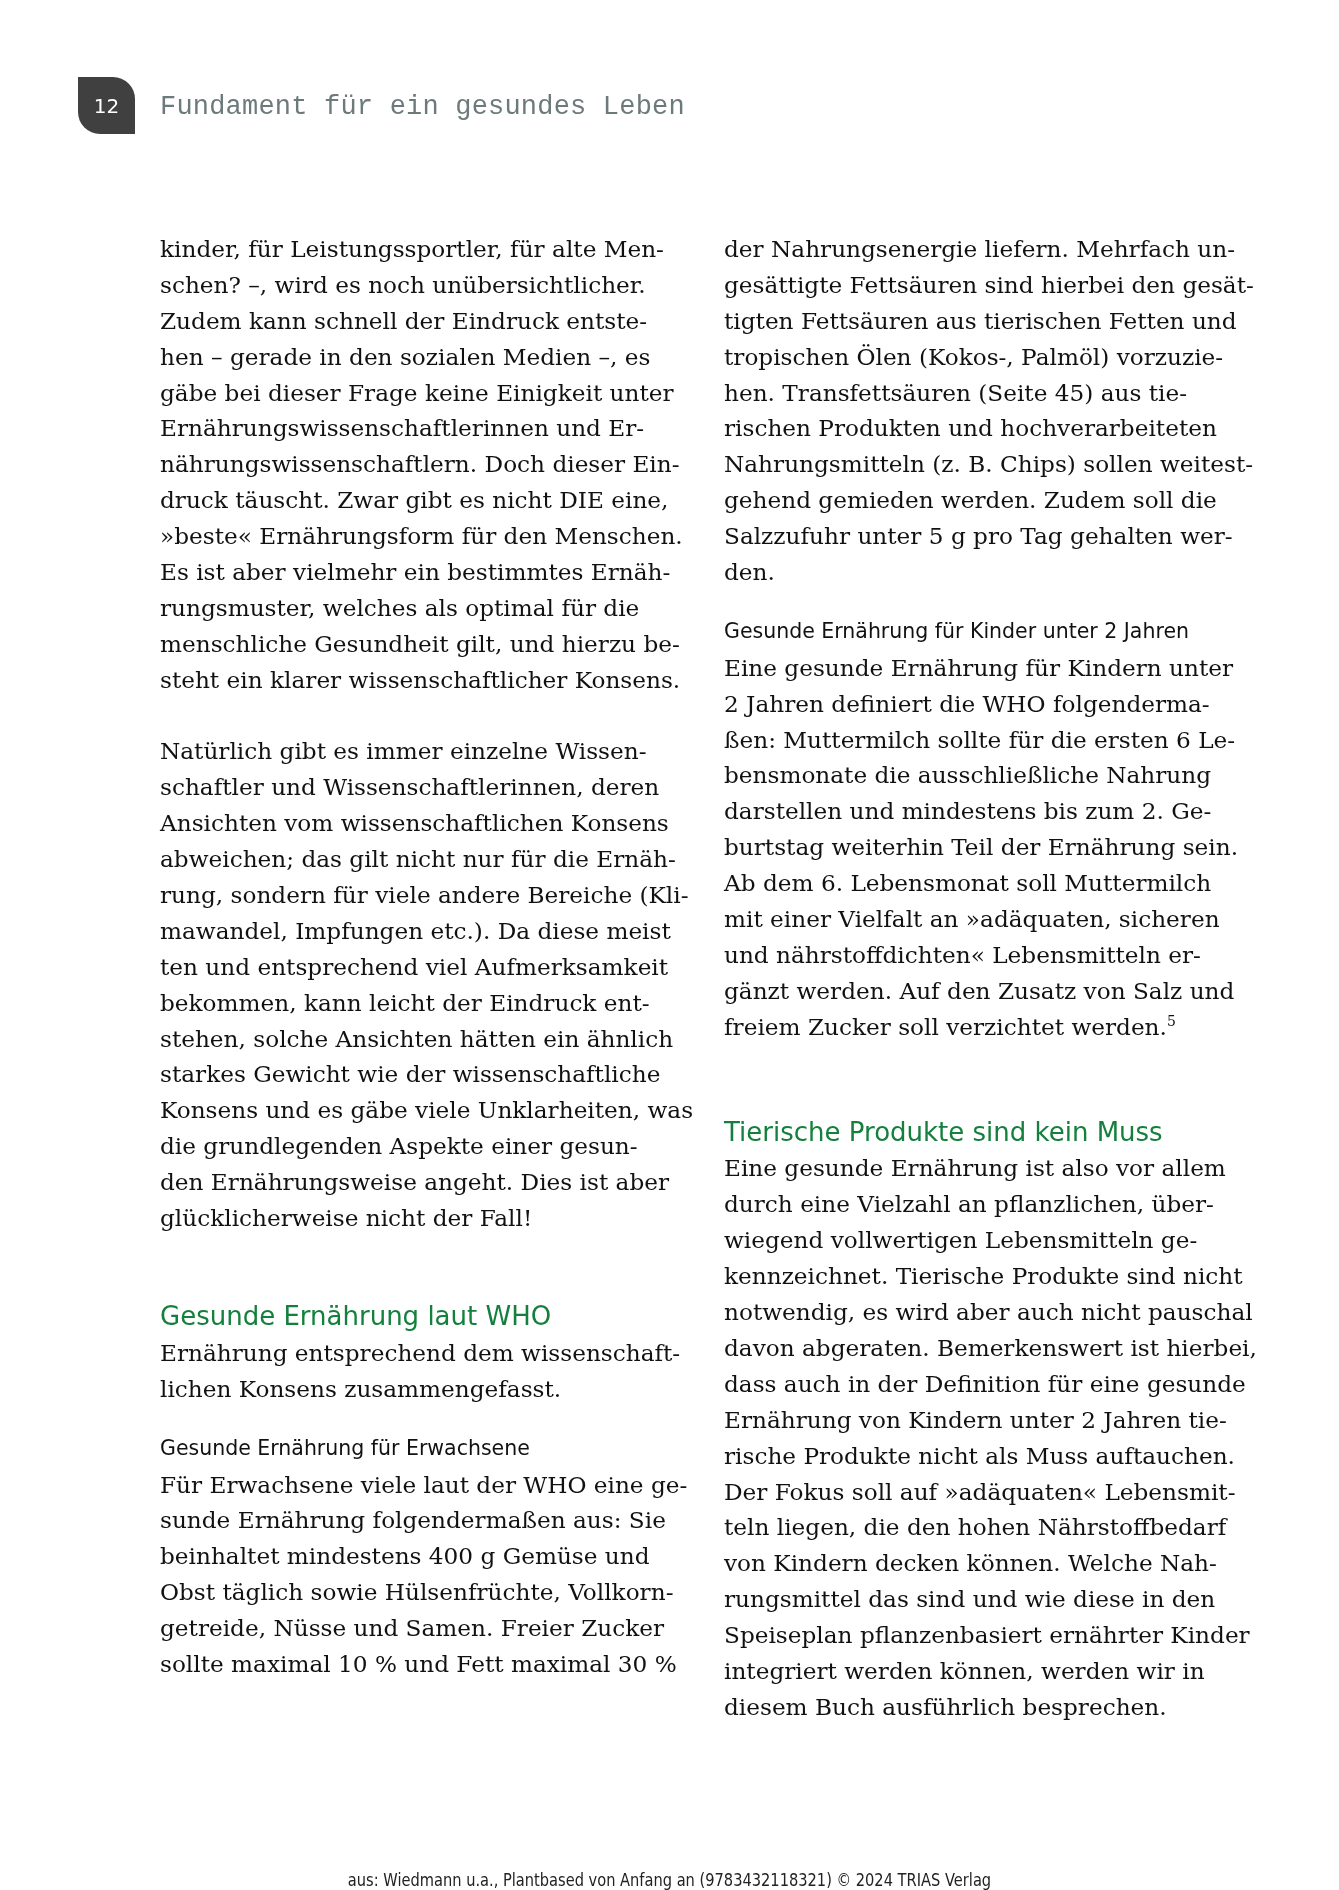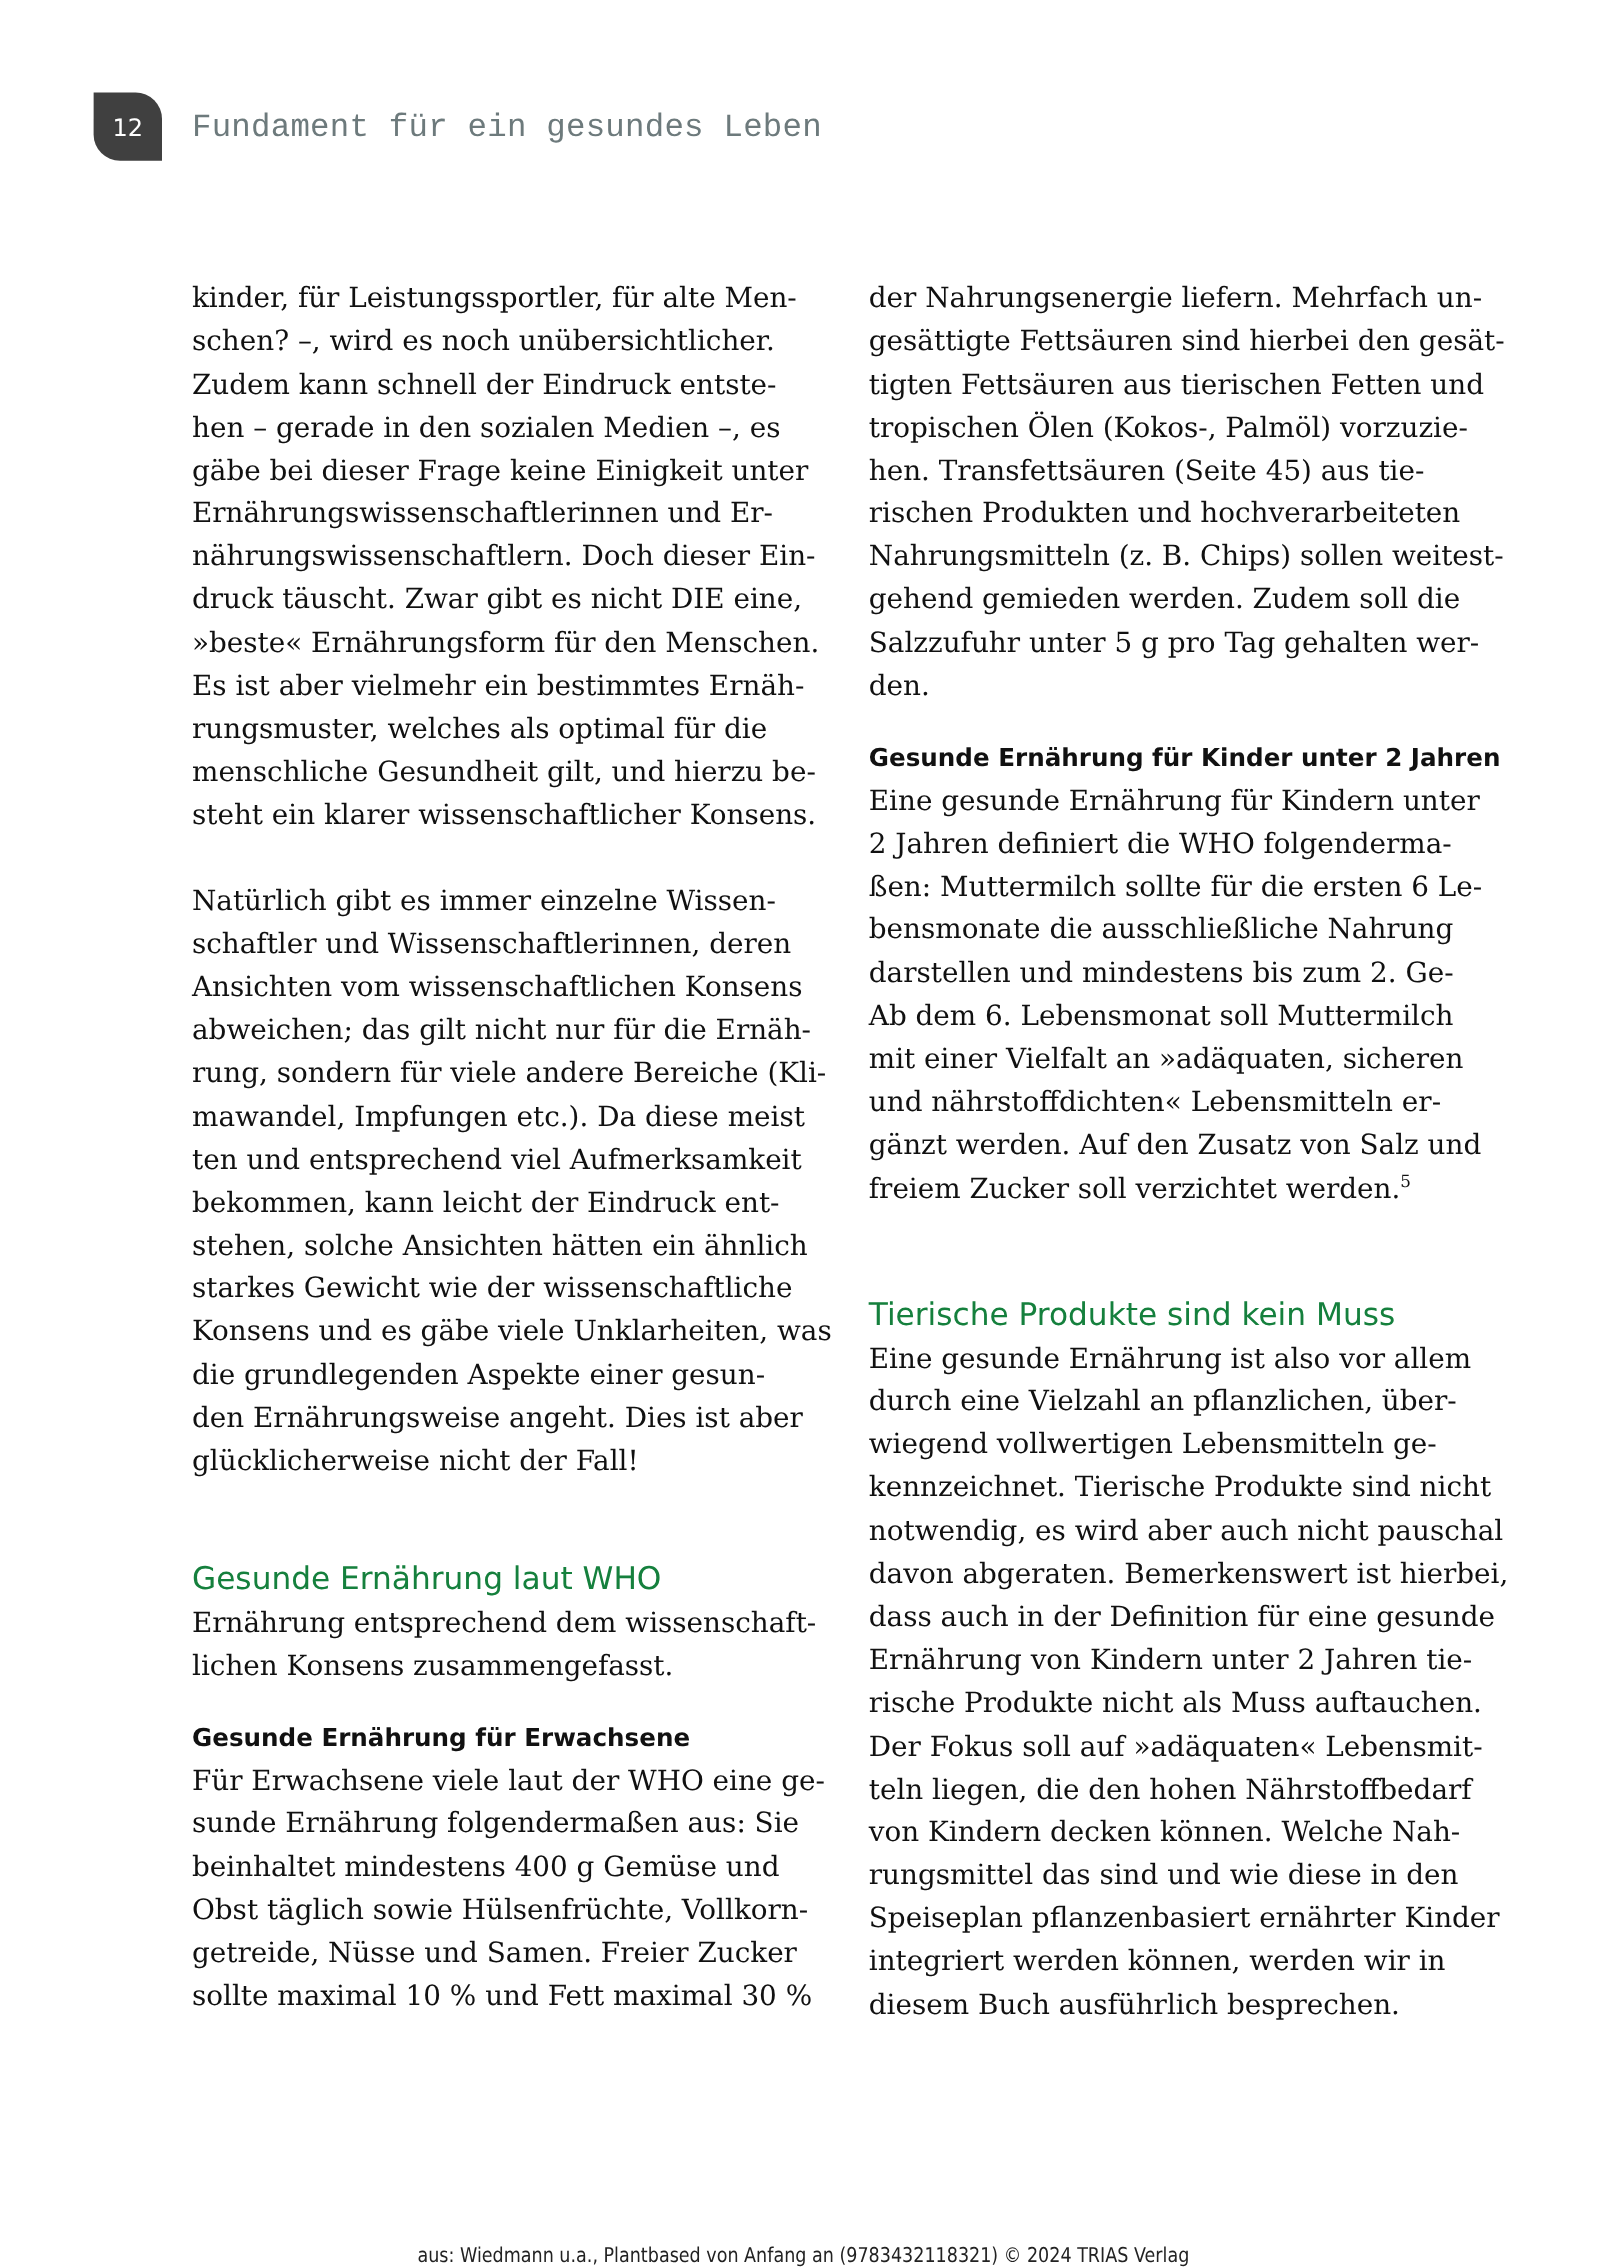--- a/index.html
+++ b/index.html
@@ -25,21 +25,21 @@
   .col.left { left: 160px; width: 520px; }
   .col.right { left: 724px; width: 520px; }
   .line { white-space: nowrap; height: 35.9px; }
   .gap { height: 35.9px; }
   .gap-lg { height: 63px; }
   .h2 {
     font-family: "DejaVu Sans", sans-serif; font-size: 26px; color: #15803d;
     height: 35.9px; line-height: 35.9px; white-space: nowrap;
   }
   .h3 {
-    font-family: "DejaVu Sans", sans-serif; font-weight: bold; font-size: 20.5px;
+    font-family: "DejaVu Sans", sans-serif; font-weight: normal; font-size: 20.5px;
     height: 35.9px; line-height: 35.9px; white-space: nowrap; color: #111;
   }
   sup { font-size: 14px; vertical-align: 9px; line-height: 0; }
   .footer {
     position: absolute; left: 0; right: 0; top: 1870px; text-align: center;
     font-family: "DejaVu Sans", sans-serif; font-size: 17px; color: #222;
     transform: scaleX(0.86);
   }
 </style>
 </head>
@@ -115,20 +115,21 @@
       <div class="line">den.</div>
     </div>
   <div class="gap" style="height:24px"></div>
   <div class="h3">Gesunde Ernährung für Kinder unter 2 Jahren</div>
   <div>
       <div class="line">Eine gesunde Ernährung für Kindern unter</div>
       <div class="line">2 Jahren definiert die WHO folgenderma-</div>
       <div class="line">ßen: Muttermilch sollte für die ersten 6 Le-</div>
       <div class="line">bensmonate die ausschließliche Nahrung</div>
       <div class="line">darstellen und mindestens bis zum 2. Ge-</div>
+      <div class="line">burtstag weiterhin Teil der Ernährung sein.</div>
       <div class="line">Ab dem 6. Lebensmonat soll Muttermilch</div>
       <div class="line">mit einer Vielfalt an »adäquaten, sicheren</div>
       <div class="line">und nährstoffdichten« Lebensmitteln er-</div>
       <div class="line">gänzt werden. Auf den Zusatz von Salz und</div>
     </div>
   <div class="line"><span>freiem Zucker soll verzichtet werden.</span><sup>5</sup></div>
   <div class="gap-lg" style="height:70px"></div>
   <div class="h2">Tierische Produkte sind kein Muss</div>
   <div>
       <div class="line">Eine gesunde Ernährung ist also vor allem</div>

